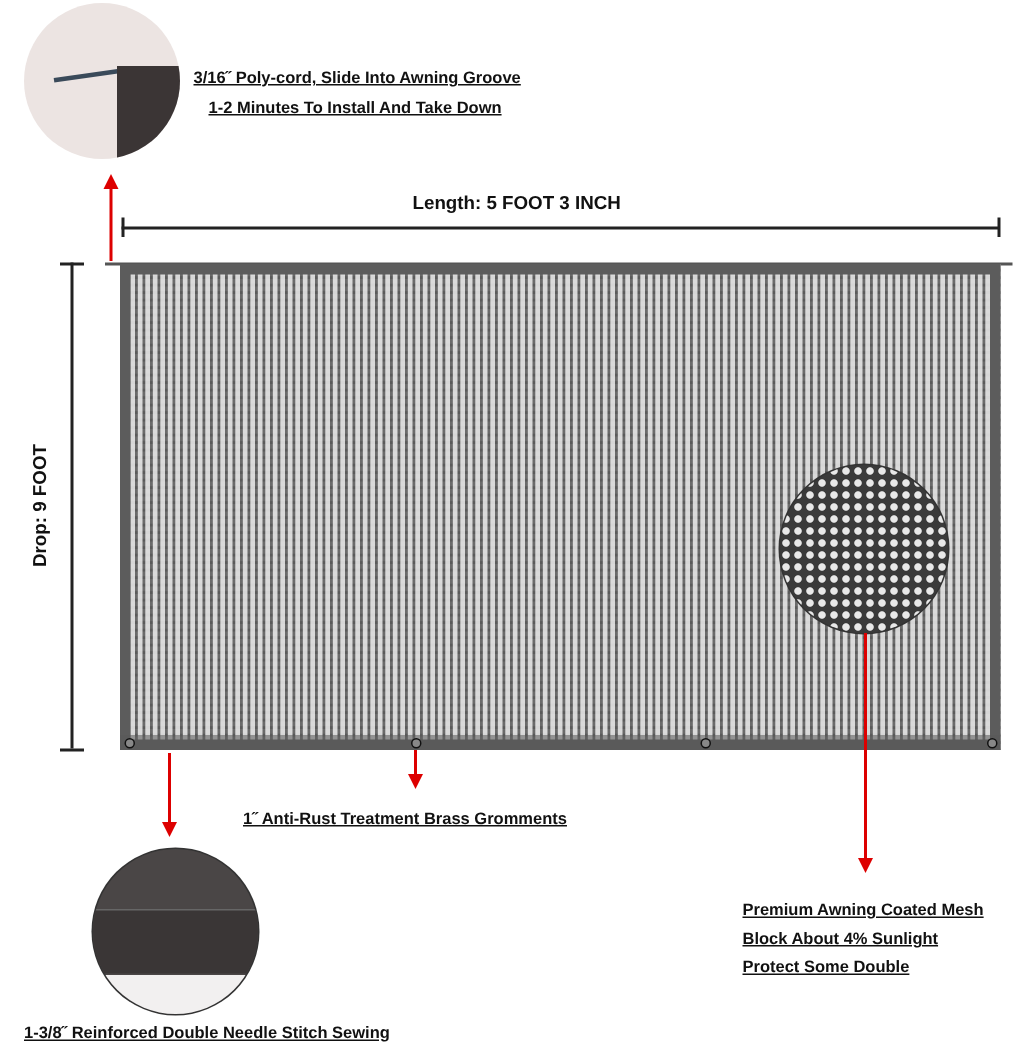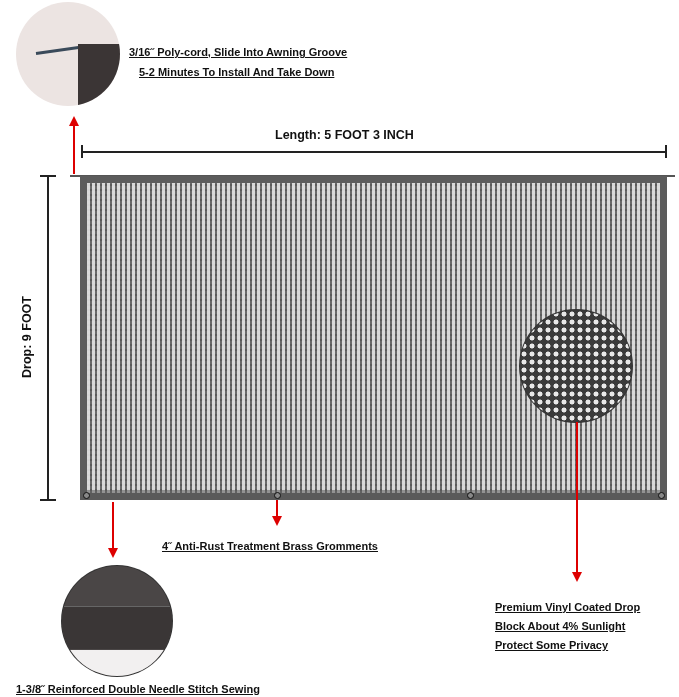--- a/index.html
+++ b/index.html
@@ -27,21 +27,21 @@
   .circle { position:absolute; border-radius:50%; overflow:hidden; }
 </style>
 </head>
 <body>
 
 <div class="circle" style="left:16px; top:2px; width:104px; height:104px; background:#ece4e2;">
   <div class="abs" style="left:20px; top:50px; width:50px; height:3px; background:#3a4a5a; transform:rotate(-8deg); transform-origin:left center;"></div>
   <div class="abs" style="left:62px; top:42px; width:60px; height:70px; background:#3b3535;"></div>
 </div>
 <div class="abs label" style="left:129px; top:46px;">3/16˝ Poly-cord, Slide Into Awning Groove</div>
-<div class="abs label" style="left:139px; top:66px;">5-2 Minutes To Install And Take Down</div>
+<div class="abs label" style="left:139px; top:66px;">1-2 Minutes To Install And Take Down</div>
 
 <div class="arrow-shaft" style="left:73px; top:126px; height:48px;"></div>
 <div class="arrow-head-up" style="left:69px; top:116px;"></div>
 
 <div class="abs title" style="left:275px; top:128px;">Length: 5 FOOT 3 INCH</div>
 <div class="dim-h" style="left:81px; top:151px; width:585px;"></div>
 <div class="dim-v" style="left:81px; top:145px; height:13px;"></div>
 <div class="dim-v" style="left:665px; top:145px; height:13px;"></div>
 
 <div class="dim-v" style="left:47px; top:175px; height:324px;"></div>
@@ -57,27 +57,27 @@
 <div class="grommet" style="left:467px; top:492px;"></div>
 <div class="grommet" style="left:658px; top:492px;"></div>
 
 <div class="circle" style="left:520px; top:310px; width:112px; height:112px; background-color:#3a3a3a;
             background-image:radial-gradient(circle, #e8e8e8 2.2px, transparent 2.8px);
             background-size:8px 8px; box-shadow:0 0 0 1px #333;"></div>
 
 <div class="arrow-shaft" style="left:576px; top:422px; height:152px;"></div>
 <div class="arrow-head-down" style="left:572px; top:572px;"></div>
 
-<div class="abs label" style="left:495px; top:601px;">Premium Vinyl Coated Drop</div>
+<div class="abs label" style="left:495px; top:601px;">Premium Awning Coated Mesh</div>
 <div class="abs label" style="left:495px; top:620px;">Block About 4% Sunlight</div>
-<div class="abs label" style="left:495px; top:639px;">Protect Some Privacy</div>
+<div class="abs label" style="left:495px; top:639px;">Protect Some Double</div>
 
 <div class="arrow-shaft" style="left:276px; top:500px; height:18px;"></div>
 <div class="arrow-head-down" style="left:272px; top:516px;"></div>
-<div class="abs label" style="left:162px; top:540px;">4˝ Anti-Rust Treatment Brass Gromments</div>
+<div class="abs label" style="left:162px; top:540px;">1˝ Anti-Rust Treatment Brass Gromments</div>
 
 <div class="arrow-shaft" style="left:112px; top:502px; height:48px;"></div>
 <div class="arrow-head-down" style="left:108px; top:548px;"></div>
 
 <div class="circle" style="left:62px; top:566px; width:110px; height:110px; background:#4a4646; box-shadow:0 0 0 1px #333;">
   <div class="abs" style="left:0; top:40px; width:110px; height:42px; background:#3a3636; border-top:1px solid #666;"></div>
   <div class="abs" style="left:0; top:84px; width:110px; height:30px; background:#f2f0f0;"></div>
 </div>
 <div class="abs label" style="left:16px; top:683px;">1-3/8˝ Reinforced Double Needle Stitch Sewing</div>
 

